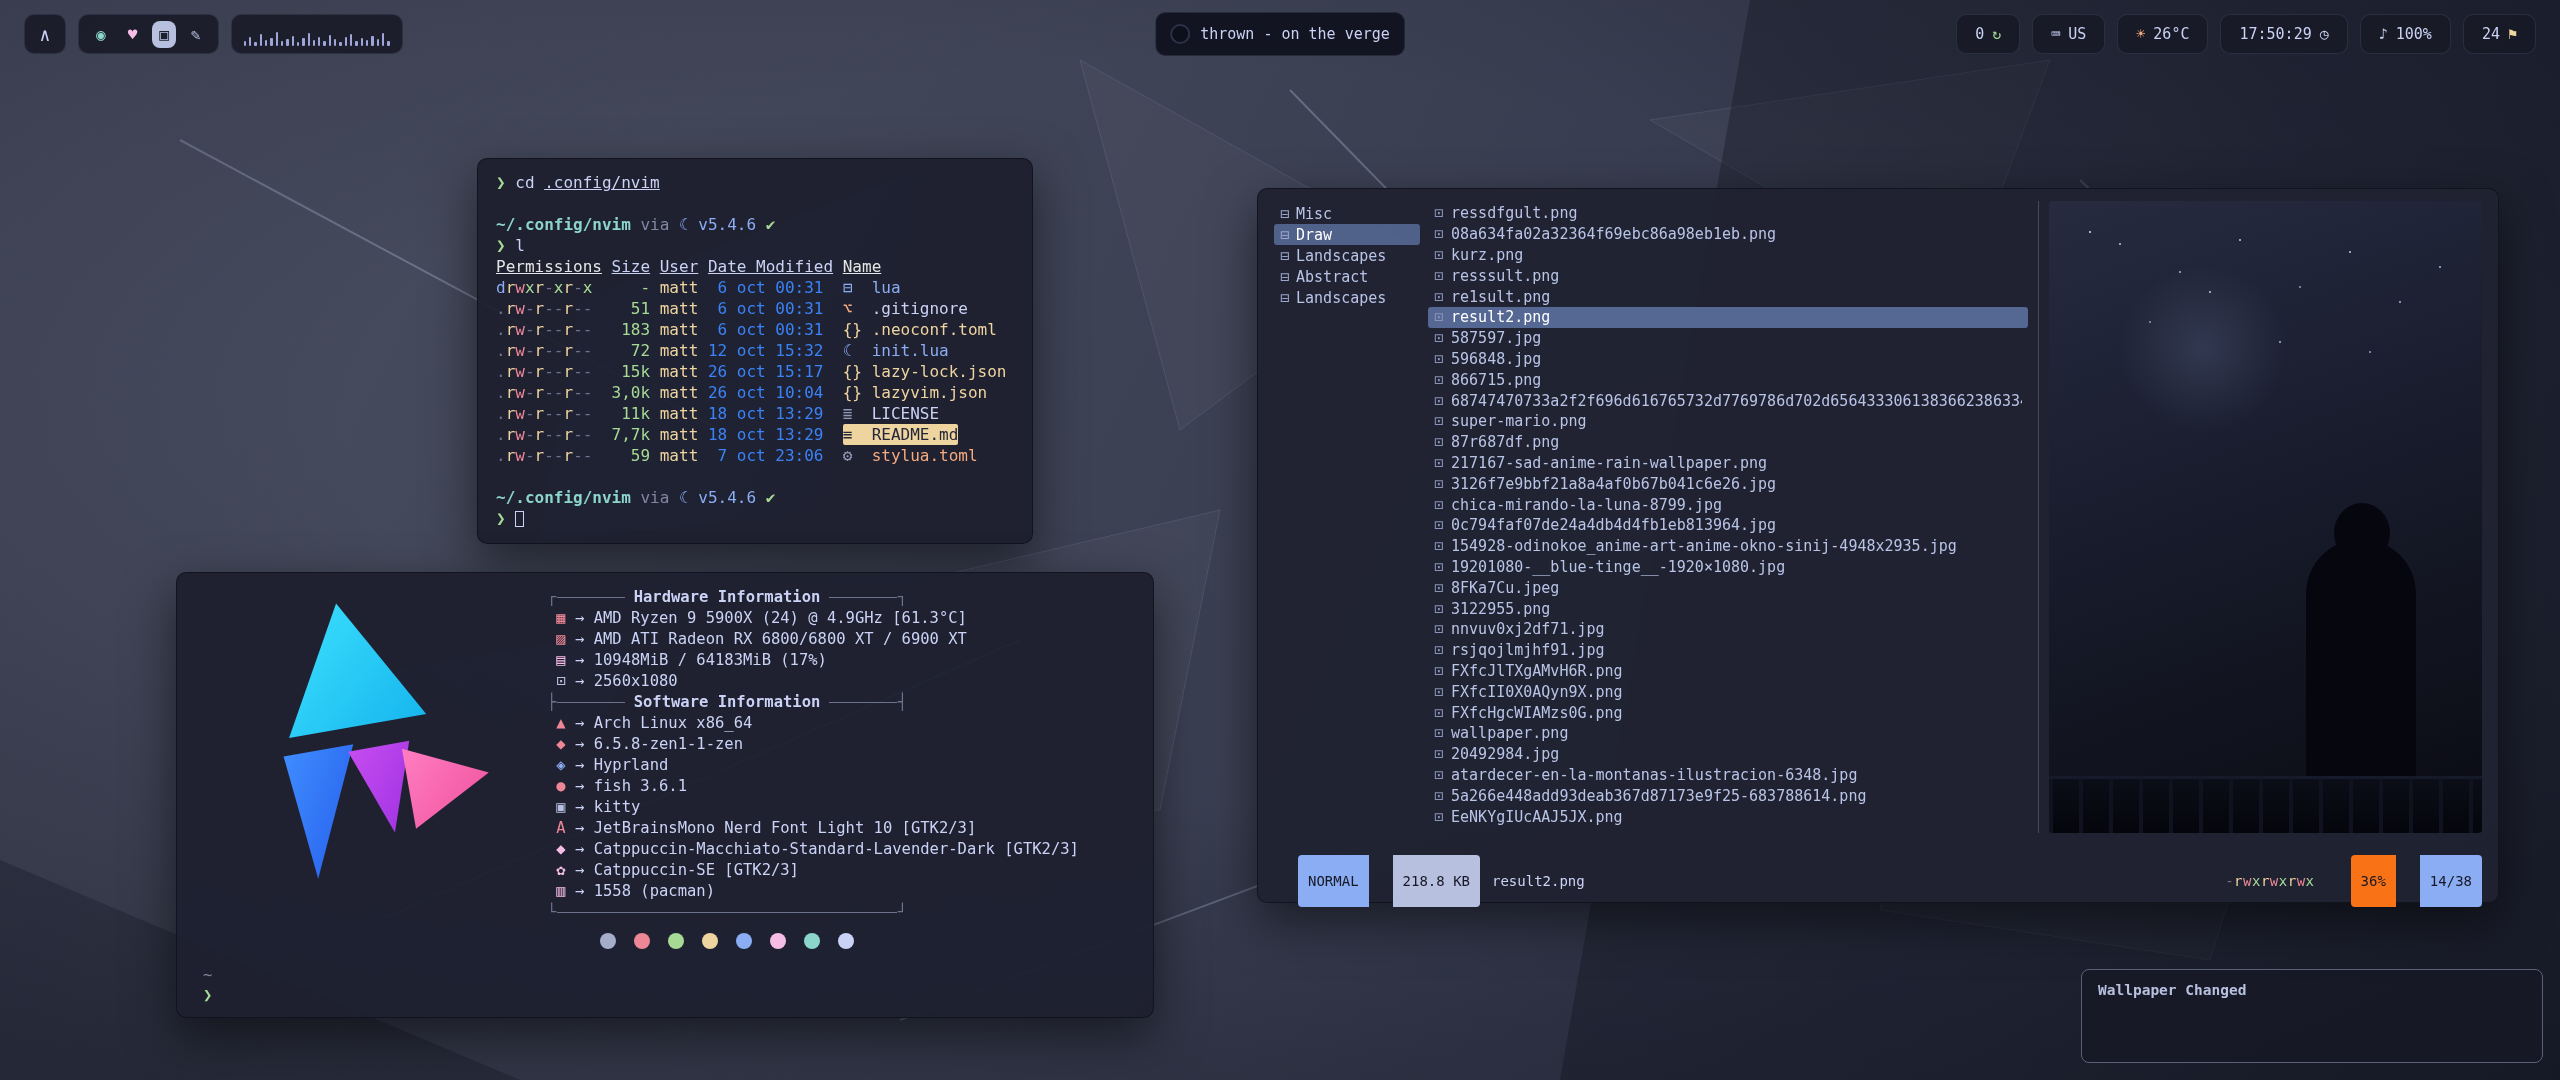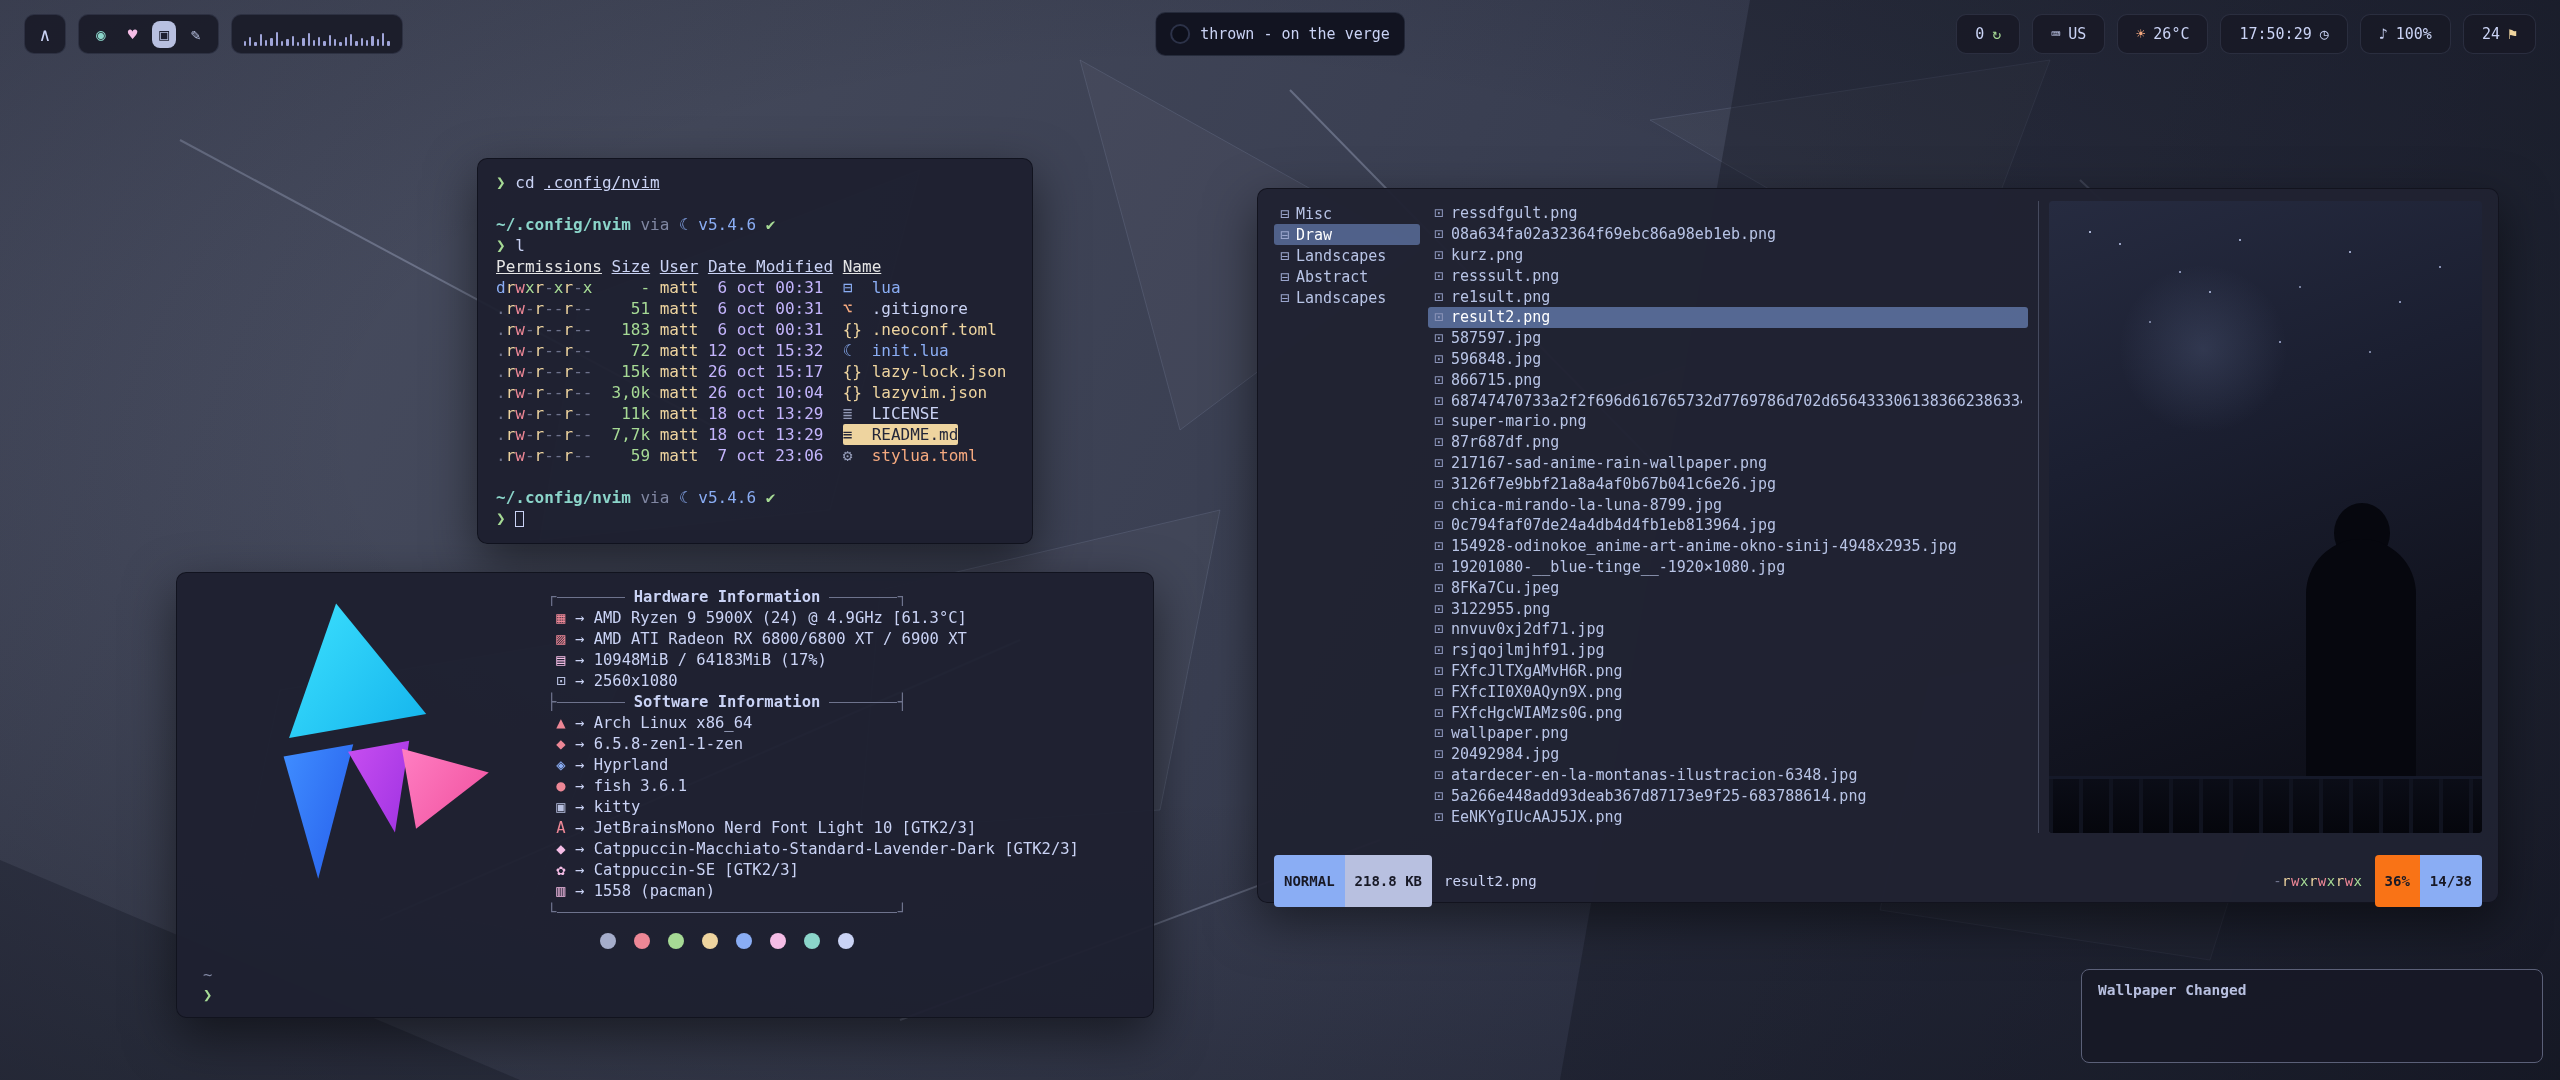--- a/index.html
+++ b/index.html
@@ -47,21 +47,21 @@
 
   
   .terminal { left:477px; top:158px; width:556px; height:386px; padding:13px 18px; font-size:16px; }
   .tline { display:flex; white-space:pre; line-height:21px; align-items:baseline; }
   .blank { height:21px; }
   .trow { display:flex; white-space:pre; line-height:21px; }
   .trow > span { margin-right:1ch; }
   .c-perm{width:11ch; flex:none;}
   .c-size{width:4ch; flex:none; text-align:right; color:#a6da95;}
   .c-user{width:4ch; flex:none; color:#eed49f;}
-  .c-date{width:13ch; flex:none; color:#c4b5fd;}
+  .c-date{width:13ch; flex:none; color:#3b82f6;}
   .name-group{display:inline-flex; white-space:pre;}
   .c-icon{display:inline-block; width:2ch; margin-right:1ch;}
   .trow.header span{color:#e5e5e5; text-decoration:underline;}
   .trow.header .c-size{color:#cad3f5}.trow.header .c-user{color:#cad3f5}.trow.header .c-date{color:#cad3f5}
   .trow.hl .name-group{background:#eed49f; border-radius:2px;}
   .cursor{display:inline-block; width:9px; height:16px; border:1px solid #cad3f5; margin-left:1ch; align-self:center;}
 
   
   .fetch { left:176px; top:572px; width:978px; height:446px; padding:14px 20px; font-size:15.5px; }
   .fetch-body { display:flex; }
@@ -104,21 +104,21 @@
                        120px 60px #98a2c4, 280px 120px #78819f, 350px 35px #8891b4; }
   .balcony { position:absolute; left:0; right:0; bottom:0; height:54px;
              background:linear-gradient(#0b0d17,#05060c); }
   .railing { position:absolute; left:0; right:0; bottom:54px; height:3px; background:#151929; }
   .rails { position:absolute; left:0; right:0; bottom:0; height:54px;
            background:repeating-linear-gradient(90deg,#10131f 0 4px, transparent 4px 30px); }
   .fig { position:absolute; right:66px; bottom:44px; width:110px; height:250px;
          background:#06070e; border-radius:55px 55px 10px 10px; }
   .fig-head { position:absolute; right:92px; bottom:270px; width:56px; height:60px; background:#06070e; border-radius:50%; }
   .fm-status { position:absolute; left:16px; right:16px; bottom:10px; display:flex; align-items:center; font-size:14px; height:22px; }
-  .badge { padding:18px 10px; font-weight:bold; color:#181926; }
+  .badge { padding:18px 10px; font-weight:normal; color:#181926;margin-left:24px; }
   .badge.mode { background:#8aadf4; border-radius:4px 0 0 4px; }
   .badge.size { background:#b8c0e0; border-radius:0 4px 4px 0; }
   .sb-file { margin-left:12px; color:#cad3f5; }
   .sb-right { margin-left:auto; display:flex; align-items:center; }
   .sb-perms { margin-right:12px; letter-spacing:.5px; }
   .badge.pct { background:#f97316; border-radius:4px 0 0 4px; }
   .badge.pos { background:#8aadf4; border-radius:0 4px 4px 0; }
 
   
   .notif { position:absolute; left:2081px; top:969px; width:462px; min-height:94px; z-index:4;

